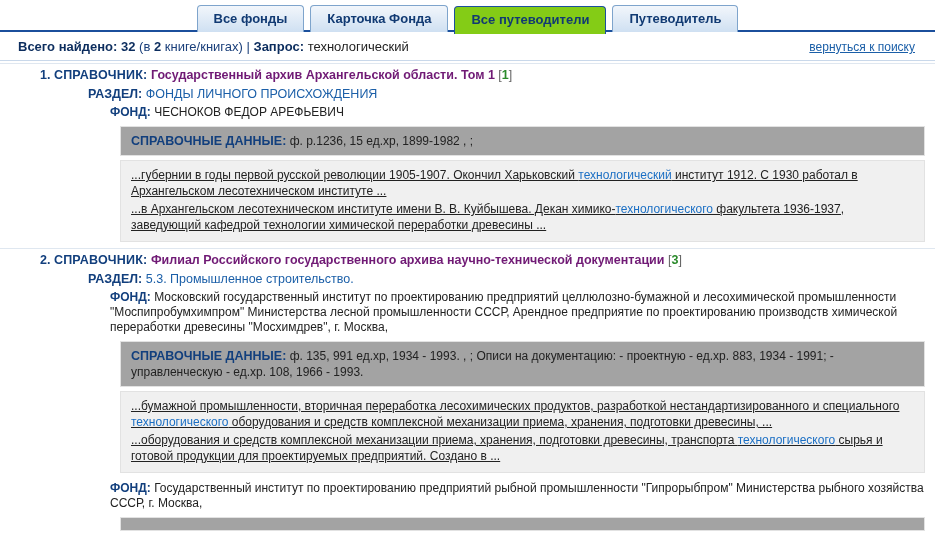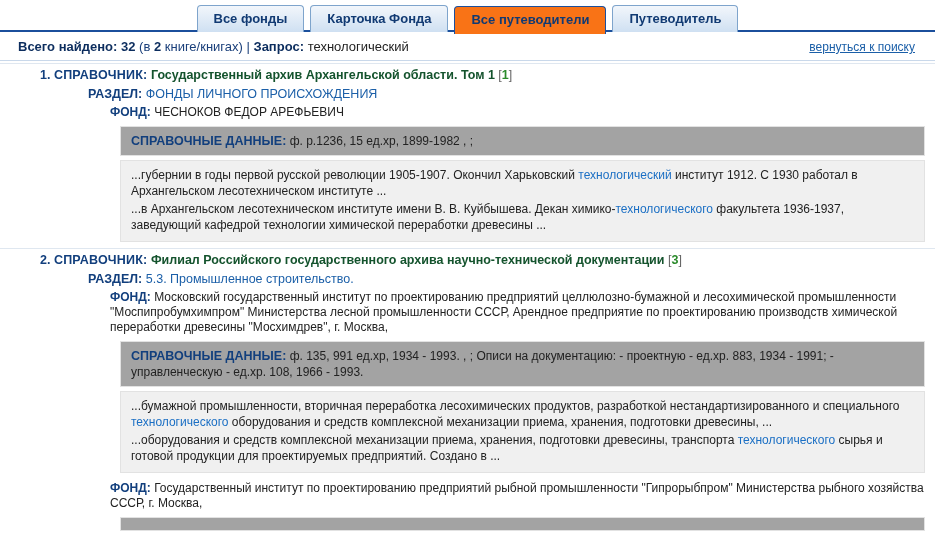--- a/index.html
+++ b/index.html
@@ -48,21 +48,21 @@
     color: #113a73;
     background: linear-gradient(#f2f6fb, #cfe0f2);
     border: 1px solid #7ea4cc;
     border-bottom: none;
     border-radius: 4px 4px 0 0;
     line-height: 16px;
     white-space: nowrap;
     cursor: pointer;
   }
   .tab.active {
-    background: #f97316;
+    background: #84cc16;
     border-color: #1b4f9c;
     color: #113a73;
     padding-bottom: 6px;
     margin-bottom: -2px;
   }
 
   
   .summary {
     position: relative;
     padding: 7px 10px 6px 18px;
@@ -122,21 +122,21 @@
   .res-num {
     color: #123f7d;
     font-weight: bold;
   }
   .res-label {
     color: #123f7d;
     font-weight: bold;
     letter-spacing: .2px;
   }
   .res-title {
-    color: #14532d;
+    color: #701a75;
     font-weight: bold;
   }
   .cnt {
     color: #2a8a2a;
     font-weight: bold;
   }
   .cnt .br { color: #666; font-weight: normal; }
   .razdel {
     padding: 2px 8px 2px 88px;
     font-size: 12.5px;
@@ -164,20 +164,21 @@
   .spravka .val { color: #222; }
 
   .snippet {
     margin: 4px 10px 6px 120px;
     padding: 6px 10px;
     background: #f0f0f0;
     border: 1px solid #e2e2e2;
     font-size: 12px;
     line-height: 16px;
     color: #222;
+    text-decoration: underline;
   }
   .snippet p { margin: 0 0 2px 0; }
   .hl {
     color: #1b6fc4;
   }
 </style>
 </head>
 <body>
 
 <div class="page">

